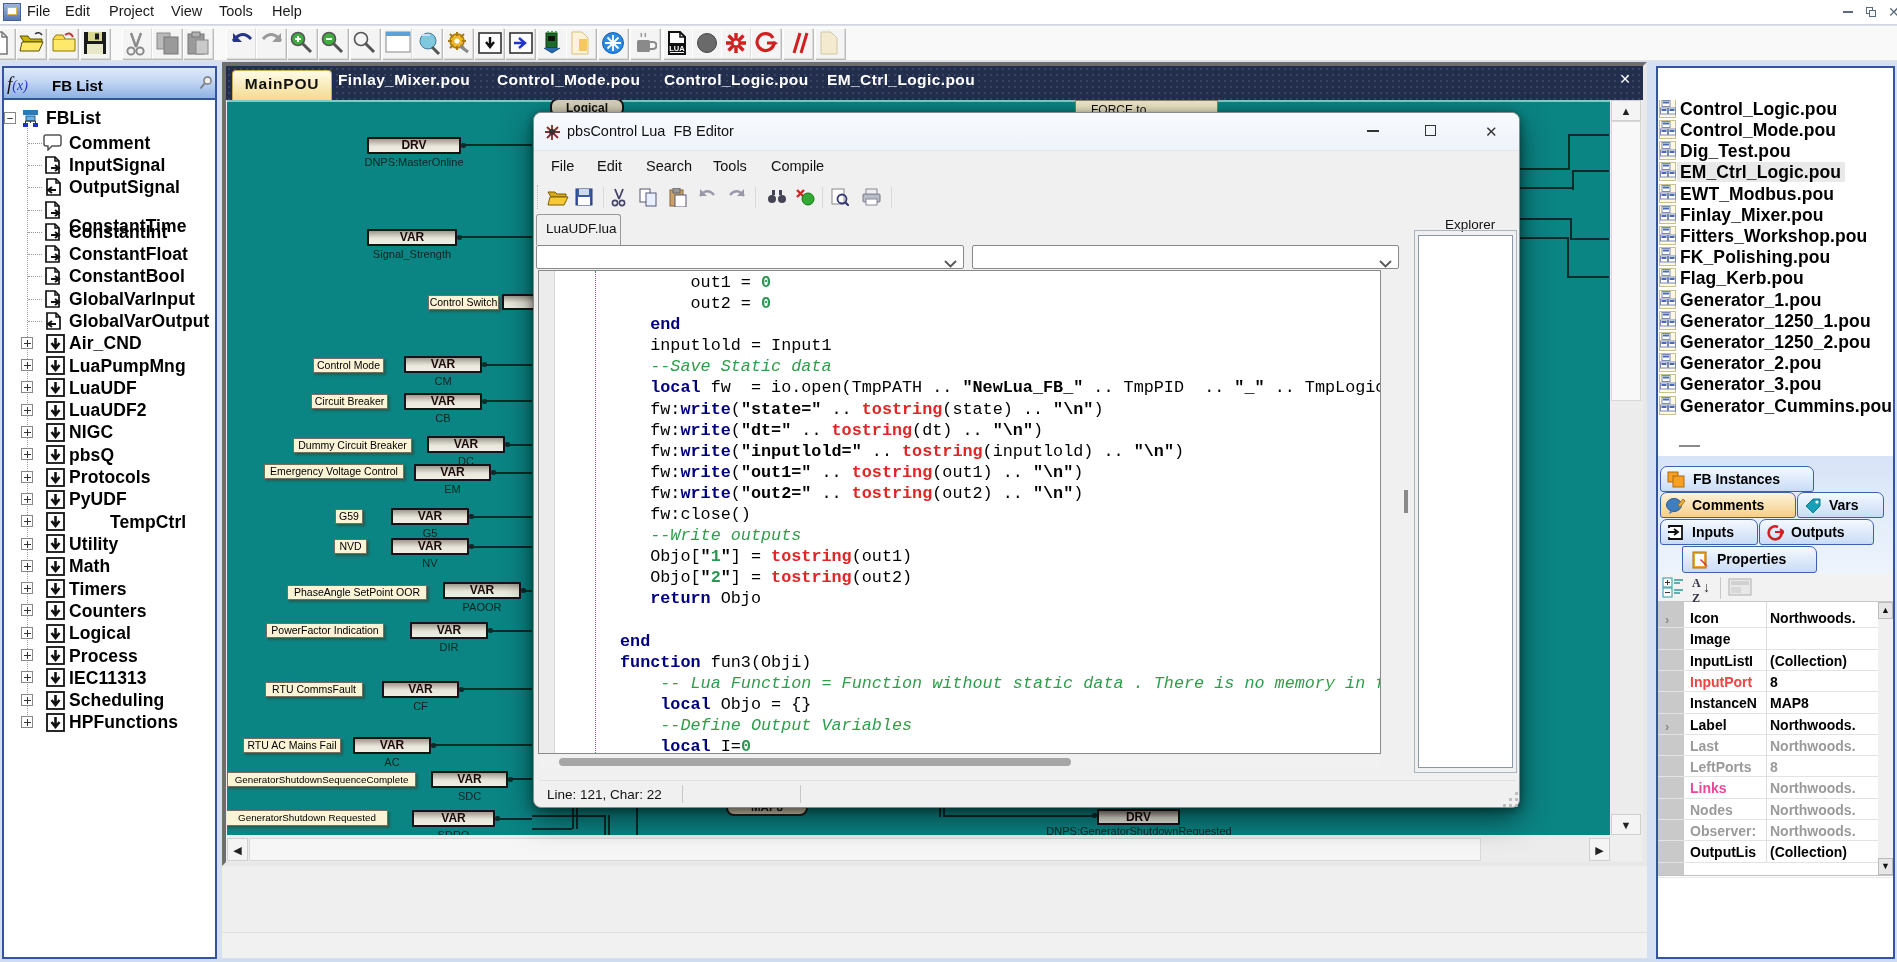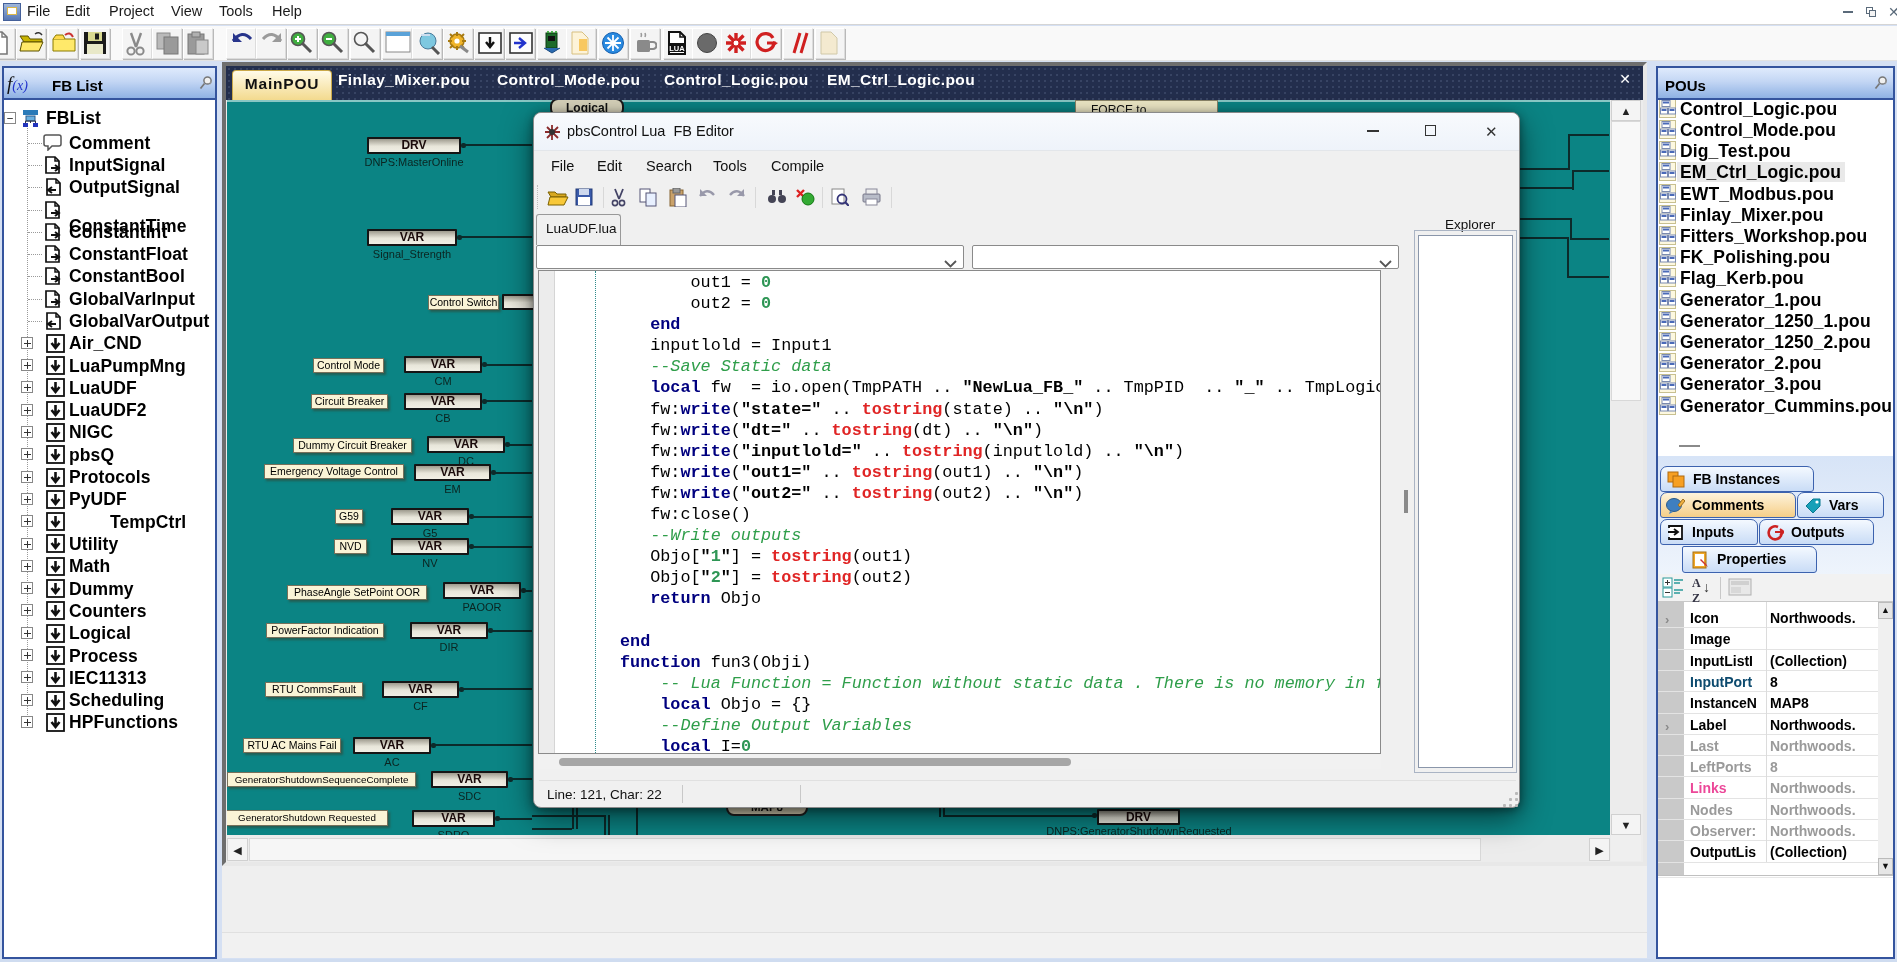--- a/index.html
+++ b/index.html
@@ -404,21 +404,21 @@
         </svg></div>
 <div class="tree-t" style="left:65px;top:456px;">Math</div>
 <div class="abs" style="left:17px;top:482px;width:12px;height:12px;border:1px solid #888;background:#fff;">
         <div class="abs" style="left:2px;top:5px;width:7px;height:1px;background:#333;"></div>
         <div class="abs" style="left:5px;top:2px;width:1px;height:7px;background:#333;"></div>
       </div>
 <div class="abs" style="left:42px;top:479px;"><svg width="19" height="19" viewBox="0 0 19 19">
           <rect x="1" y="1" width="17" height="17" fill="#fff" stroke="#111" stroke-width="1.8"></rect>
           <path d="M9.5 4 v8 M5.5 9 l4 5 4-5" stroke="#111" stroke-width="2.6" fill="none"></path>
         </svg></div>
-<div class="tree-t" style="left:65px;top:479px;">Dummy</div>
+<div class="tree-t" style="left:65px;top:479px;">Timers</div>
 <div class="abs" style="left:17px;top:504px;width:12px;height:12px;border:1px solid #888;background:#fff;">
         <div class="abs" style="left:2px;top:5px;width:7px;height:1px;background:#333;"></div>
         <div class="abs" style="left:5px;top:2px;width:1px;height:7px;background:#333;"></div>
       </div>
 <div class="abs" style="left:42px;top:501px;"><svg width="19" height="19" viewBox="0 0 19 19">
           <rect x="1" y="1" width="17" height="17" fill="#fff" stroke="#111" stroke-width="1.8"></rect>
           <path d="M9.5 4 v8 M5.5 9 l4 5 4-5" stroke="#111" stroke-width="2.6" fill="none"></path>
         </svg></div>
 <div class="tree-t" style="left:65px;top:501px;">Counters</div>
 <div class="abs" style="left:17px;top:527px;width:12px;height:12px;border:1px solid #888;background:#fff;">
@@ -709,28 +709,20 @@
 <div class="abs" style="left:148px;top:672px;width:1px;height:18px;background:#c8c8c8;"></div>
 <div class="abs" style="left:266px;top:672px;width:1px;height:18px;background:#c8c8c8;"></div>
 <div class="abs" style="left:981px;top:679px;width:3px;height:3px;background:#b9b9b9;border-radius:1px;"></div>
 <div class="abs" style="left:975px;top:685px;width:3px;height:3px;background:#b9b9b9;border-radius:1px;"></div>
 <div class="abs" style="left:981px;top:685px;width:3px;height:3px;background:#b9b9b9;border-radius:1px;"></div>
 <div class="abs" style="left:969px;top:691px;width:3px;height:3px;background:#b9b9b9;border-radius:1px;"></div>
 <div class="abs" style="left:975px;top:691px;width:3px;height:3px;background:#b9b9b9;border-radius:1px;"></div>
 <div class="abs" style="left:981px;top:691px;width:3px;height:3px;background:#b9b9b9;border-radius:1px;"></div>
 </div>
 <div id="rightpanel" class="abs">
-<div class="phead">
-      <div class="ptitle" style="left:7px;">POUs</div>
-      <svg class="abs" style="left:215px;top:7px;" width="16" height="16" viewBox="0 0 16 16">
-        <circle cx="9.5" cy="5.5" r="3.6" fill="#f0f0f0" stroke="#777" stroke-width="1.5"></circle>
-        <path d="M6.5 8.5 l-4 5" stroke="#777" stroke-width="1.7"></path>
-        <path d="M12 9 a3.6 3.6 0 0 0 1 -3" fill="none" stroke="#999" stroke-width="1.2"></path>
-      </svg>
-    </div>
 <div class="abs" style="left:0;top:32px;width:235px;height:357px;background:#fff;overflow:hidden;">
 <div class="abs" style="left:1px;top:-1px;"><svg width="17" height="19" viewBox="0 0 17 19">
           <rect x="0.5" y="0.5" width="16" height="18" fill="#fdf8e0" stroke="#c8c090"></rect>
           <rect x="3" y="1.5" width="8" height="6" fill="#fff" stroke="#7a8ab0"></rect>
           <rect x="4" y="2.5" width="6" height="2" fill="#4a6ab8"></rect>
           <rect x="1.5" y="9" width="7" height="6" fill="#fff" stroke="#7a8ab0"></rect>
           <rect x="2.5" y="10" width="5" height="2" fill="#4a6ab8"></rect>
           <rect x="9.5" y="9" width="7" height="6" fill="#fff" stroke="#7a8ab0"></rect>
           <rect x="10.5" y="10" width="5" height="2" fill="#4a6ab8"></rect>
         </svg></div>
@@ -946,21 +938,21 @@
 <div class="abs" style="left:7px;top:10.0px;color:#8a8a8a;font-size:13px;font-weight:bold;">›</div>
 <div class="abs" style="left:32px;top:8.0px;font-size:14px;font-weight:bold;color:#000;white-space:nowrap;">Icon</div>
 <div class="abs" style="left:112px;top:8.0px;font-size:14px;font-weight:bold;color:#000;white-space:nowrap;">Northwoods.</div>
 <div class="abs" style="left:0;top:46.6px;width:220px;height:1px;background:#e3e3e3;"></div>
 <div class="abs" style="left:32px;top:29.3px;font-size:14px;font-weight:bold;color:#000;white-space:nowrap;">Image</div>
 <div class="abs" style="left:112px;top:29.3px;font-size:14px;font-weight:bold;color:#000;white-space:nowrap;"></div>
 <div class="abs" style="left:0;top:67.9px;width:220px;height:1px;background:#e3e3e3;"></div>
 <div class="abs" style="left:32px;top:50.6px;font-size:14px;font-weight:bold;color:#000;white-space:nowrap;">InputListI</div>
 <div class="abs" style="left:112px;top:50.6px;font-size:14px;font-weight:bold;color:#000;white-space:nowrap;">(Collection)</div>
 <div class="abs" style="left:0;top:89.2px;width:220px;height:1px;background:#e3e3e3;"></div>
-<div class="abs" style="left:32px;top:71.9px;font-size:14px;font-weight:bold;color:#0c4a6e;white-space:nowrap;">InputPort</div>
+<div class="abs" style="left:32px;top:71.9px;font-size:14px;font-weight:bold;color:#ef4444;white-space:nowrap;">InputPort</div>
 <div class="abs" style="left:112px;top:71.9px;font-size:14px;font-weight:bold;color:#000;white-space:nowrap;">8</div>
 <div class="abs" style="left:0;top:110.5px;width:220px;height:1px;background:#e3e3e3;"></div>
 <div class="abs" style="left:32px;top:93.2px;font-size:14px;font-weight:bold;color:#000;white-space:nowrap;">InstanceN</div>
 <div class="abs" style="left:112px;top:93.2px;font-size:14px;font-weight:bold;color:#000;white-space:nowrap;">MAP8</div>
 <div class="abs" style="left:0;top:131.8px;width:220px;height:1px;background:#e3e3e3;"></div>
 <div class="abs" style="left:7px;top:116.5px;color:#8a8a8a;font-size:13px;font-weight:bold;">›</div>
 <div class="abs" style="left:32px;top:114.5px;font-size:14px;font-weight:bold;color:#000;white-space:nowrap;">Label</div>
 <div class="abs" style="left:112px;top:114.5px;font-size:14px;font-weight:bold;color:#000;white-space:nowrap;">Northwoods.</div>
 <div class="abs" style="left:0;top:153.1px;width:220px;height:1px;background:#e3e3e3;"></div>
 <div class="abs" style="left:32px;top:135.8px;font-size:14px;font-weight:bold;color:#9a9a9a;white-space:nowrap;">Last</div>

